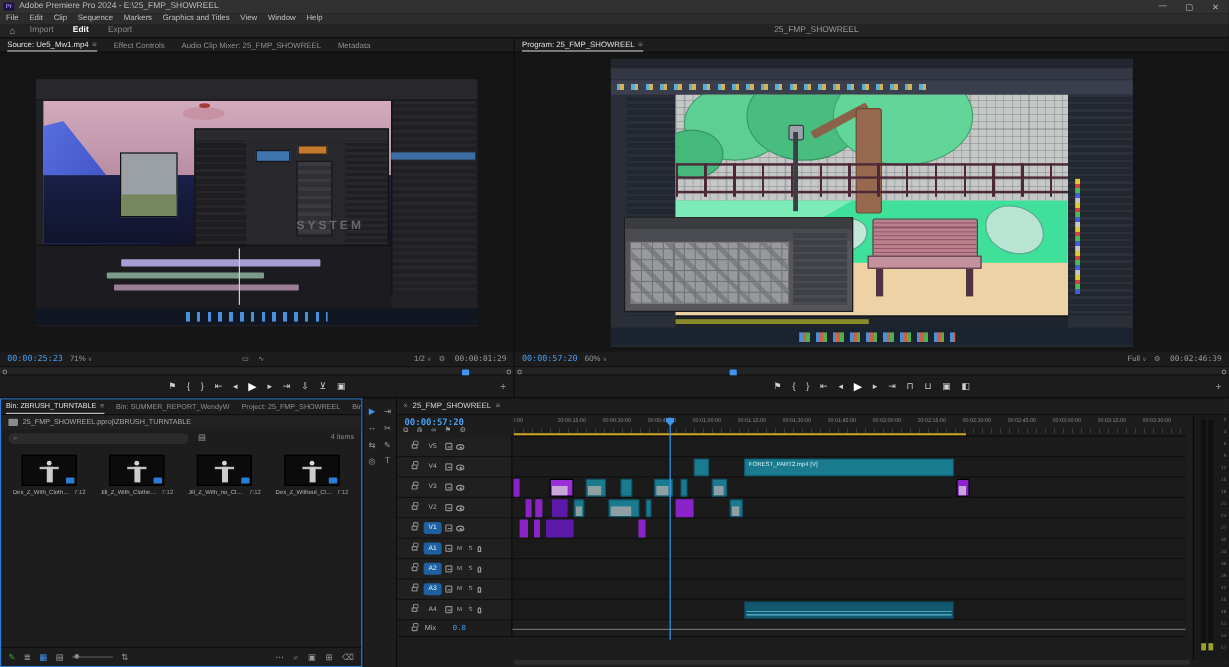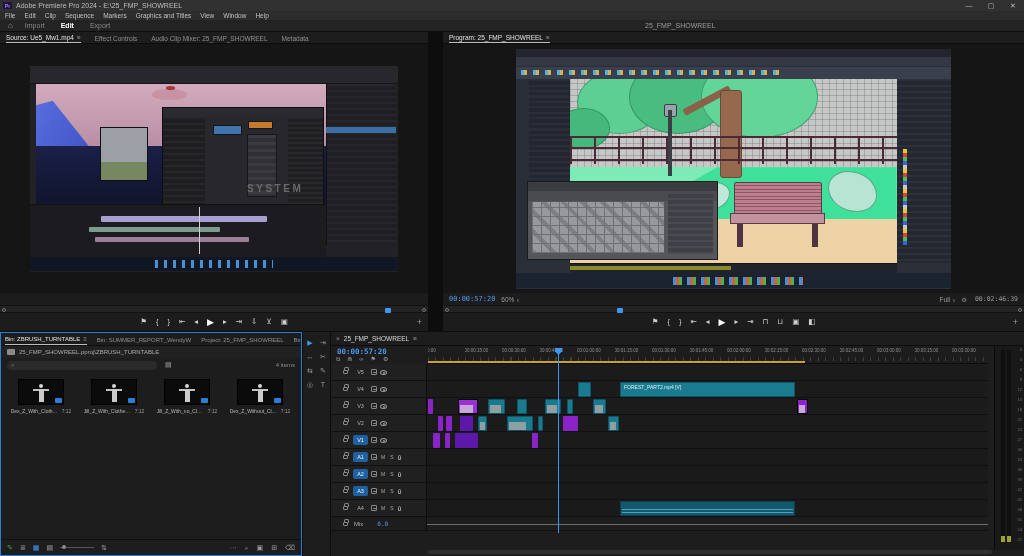--- a/index.html
+++ b/index.html
@@ -15,21 +15,21 @@
   #win-controls span{width:22px;text-align:center;font-size:7px;color:#bbb;cursor:default}
   #menubar{position:absolute;left:0;top:11px;width:1024px;height:9px;background:#2c2c2c;display:flex;align-items:center;gap:9px;padding-left:5px;font-size:6.5px;color:#c0c0c0}
   #workspace{position:absolute;left:0;top:20px;width:1024px;height:12px;background:#232323;display:flex;align-items:center;font-size:7px;border-bottom:1px solid #0c0c0c}
   .home{color:#9a9a9a;font-size:8px;margin:0 12px 0 8px}
   .ws-tab{color:#8a8a8a;margin-right:16px;padding:2px 0;position:relative}
   .ws-tab.active{color:#fff;font-weight:bold}
   .ws-tab.active::after{content:"";position:absolute;left:0;right:0;bottom:-2px;height:1.5px;background:#d8d8d8}
   #ws-title{position:absolute;left:63%;color:#9a9a9a}
 
   
-  #monitors{position:absolute;left:0;top:32px;width:1024px;height:299px;display:flex;gap:15px;background:#0d0d0d}
+  #monitors{position:absolute;left:0;top:32px;width:1024px;height:299px;display:flex;gap:1px;background:#0d0d0d}
   .monitor{background:#1c1c1c;position:relative;overflow:hidden}
   #source-panel{width:428px}
   #program-panel{flex:1}
   .ptabs{position:absolute;left:0;top:0;right:0;height:12px;background:#1d1d1d;display:flex;align-items:center;padding-left:6px;gap:14px;font-size:6.5px;border-bottom:1px solid #0c0c0c}
   .ptab{color:#8f8f8f;white-space:nowrap;display:flex;gap:3px;align-items:center;height:100%;padding-top:1px}
   .ptab.active{color:#e0e0e0;border-bottom:1px solid #bdbdbd}
   .ptab:not(.active) .pm{display:none}
   .pm{color:#8f8f8f}
   .vidarea{position:absolute;left:0;top:12px;right:0;bottom:38px;background:#151515;display:flex;align-items:center;justify-content:center}
   .inforow{position:absolute;left:0;right:0;bottom:26px;height:12px;display:flex;align-items:center;font-size:6.5px;padding:0 6px;gap:6px;background:#1c1c1c}
@@ -310,20 +310,34 @@
           <div class="sm sc-seq">
             <div class="sm sc-bar1"></div>
             <div class="sm sc-bar2"></div>
             <div class="sm sc-bar3"></div>
             <div class="sm sc-seqline"></div>
           </div>
           <div class="sm sc-task"></div>
           <div class="sm sc-taskicons"></div>
         </div>
       </div>
+      <div class="inforow">
+        <span class="tc mono">00:00:25:23</span>
+        <span class="dd"><span>71%</span> <span class="ar">∨</span></span>
+        <span class="sp"></span>
+        <span style="display:flex;gap:8px">
+
+        <span class="mini">▭</span>
+            <span class="mini">∿</span>
+          </span>
+        <span class="sp"></span>
+        <span class="dd"><span>1/2</span> <span class="ar">∨</span></span>
+        <span class="mini">⚙</span>
+        <span class="dur mono">00:00:01:29</span>
+      </div>
       <div class="scrubrow">
         <span class="endc l"></span>
         <span class="endc r"></span>
         <span class="scrub-thumb" style="left: 90%;"></span>
       </div>
       <div class="transrow">
         <span style="display:flex;gap:9px;align-items:center">
 
         <span class="tbtn">⚑</span>
             <span class="tbtn">{</span>

